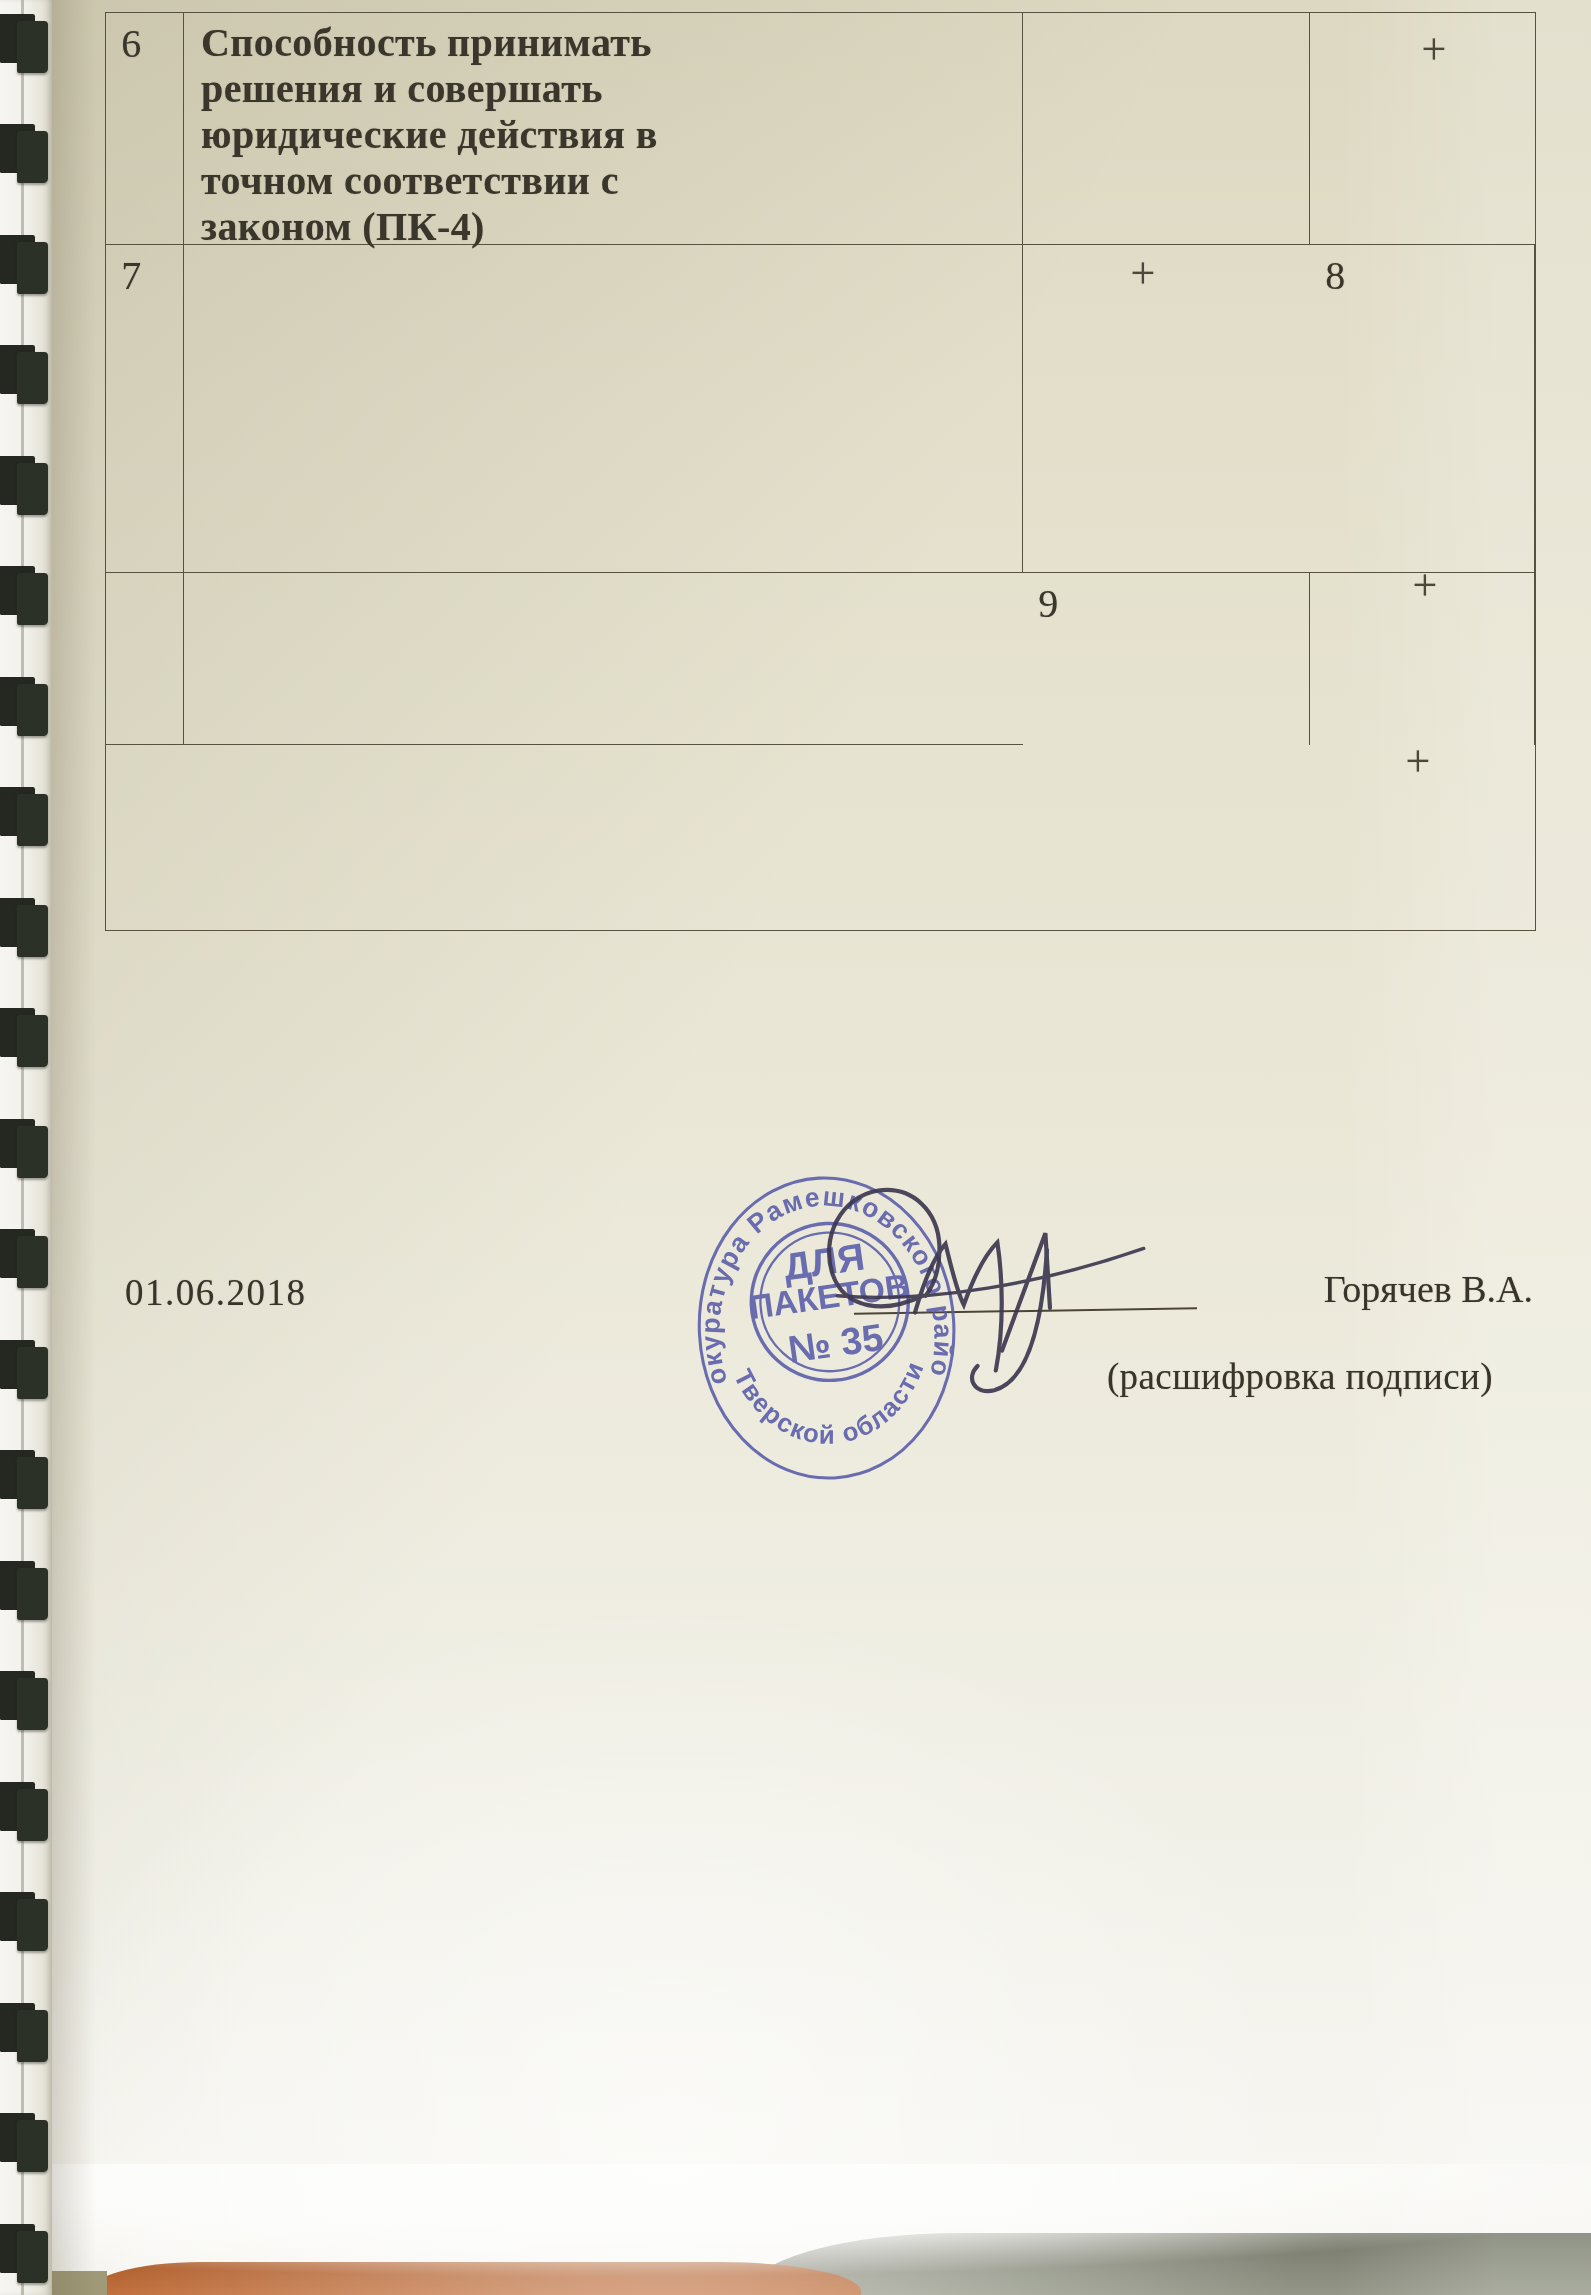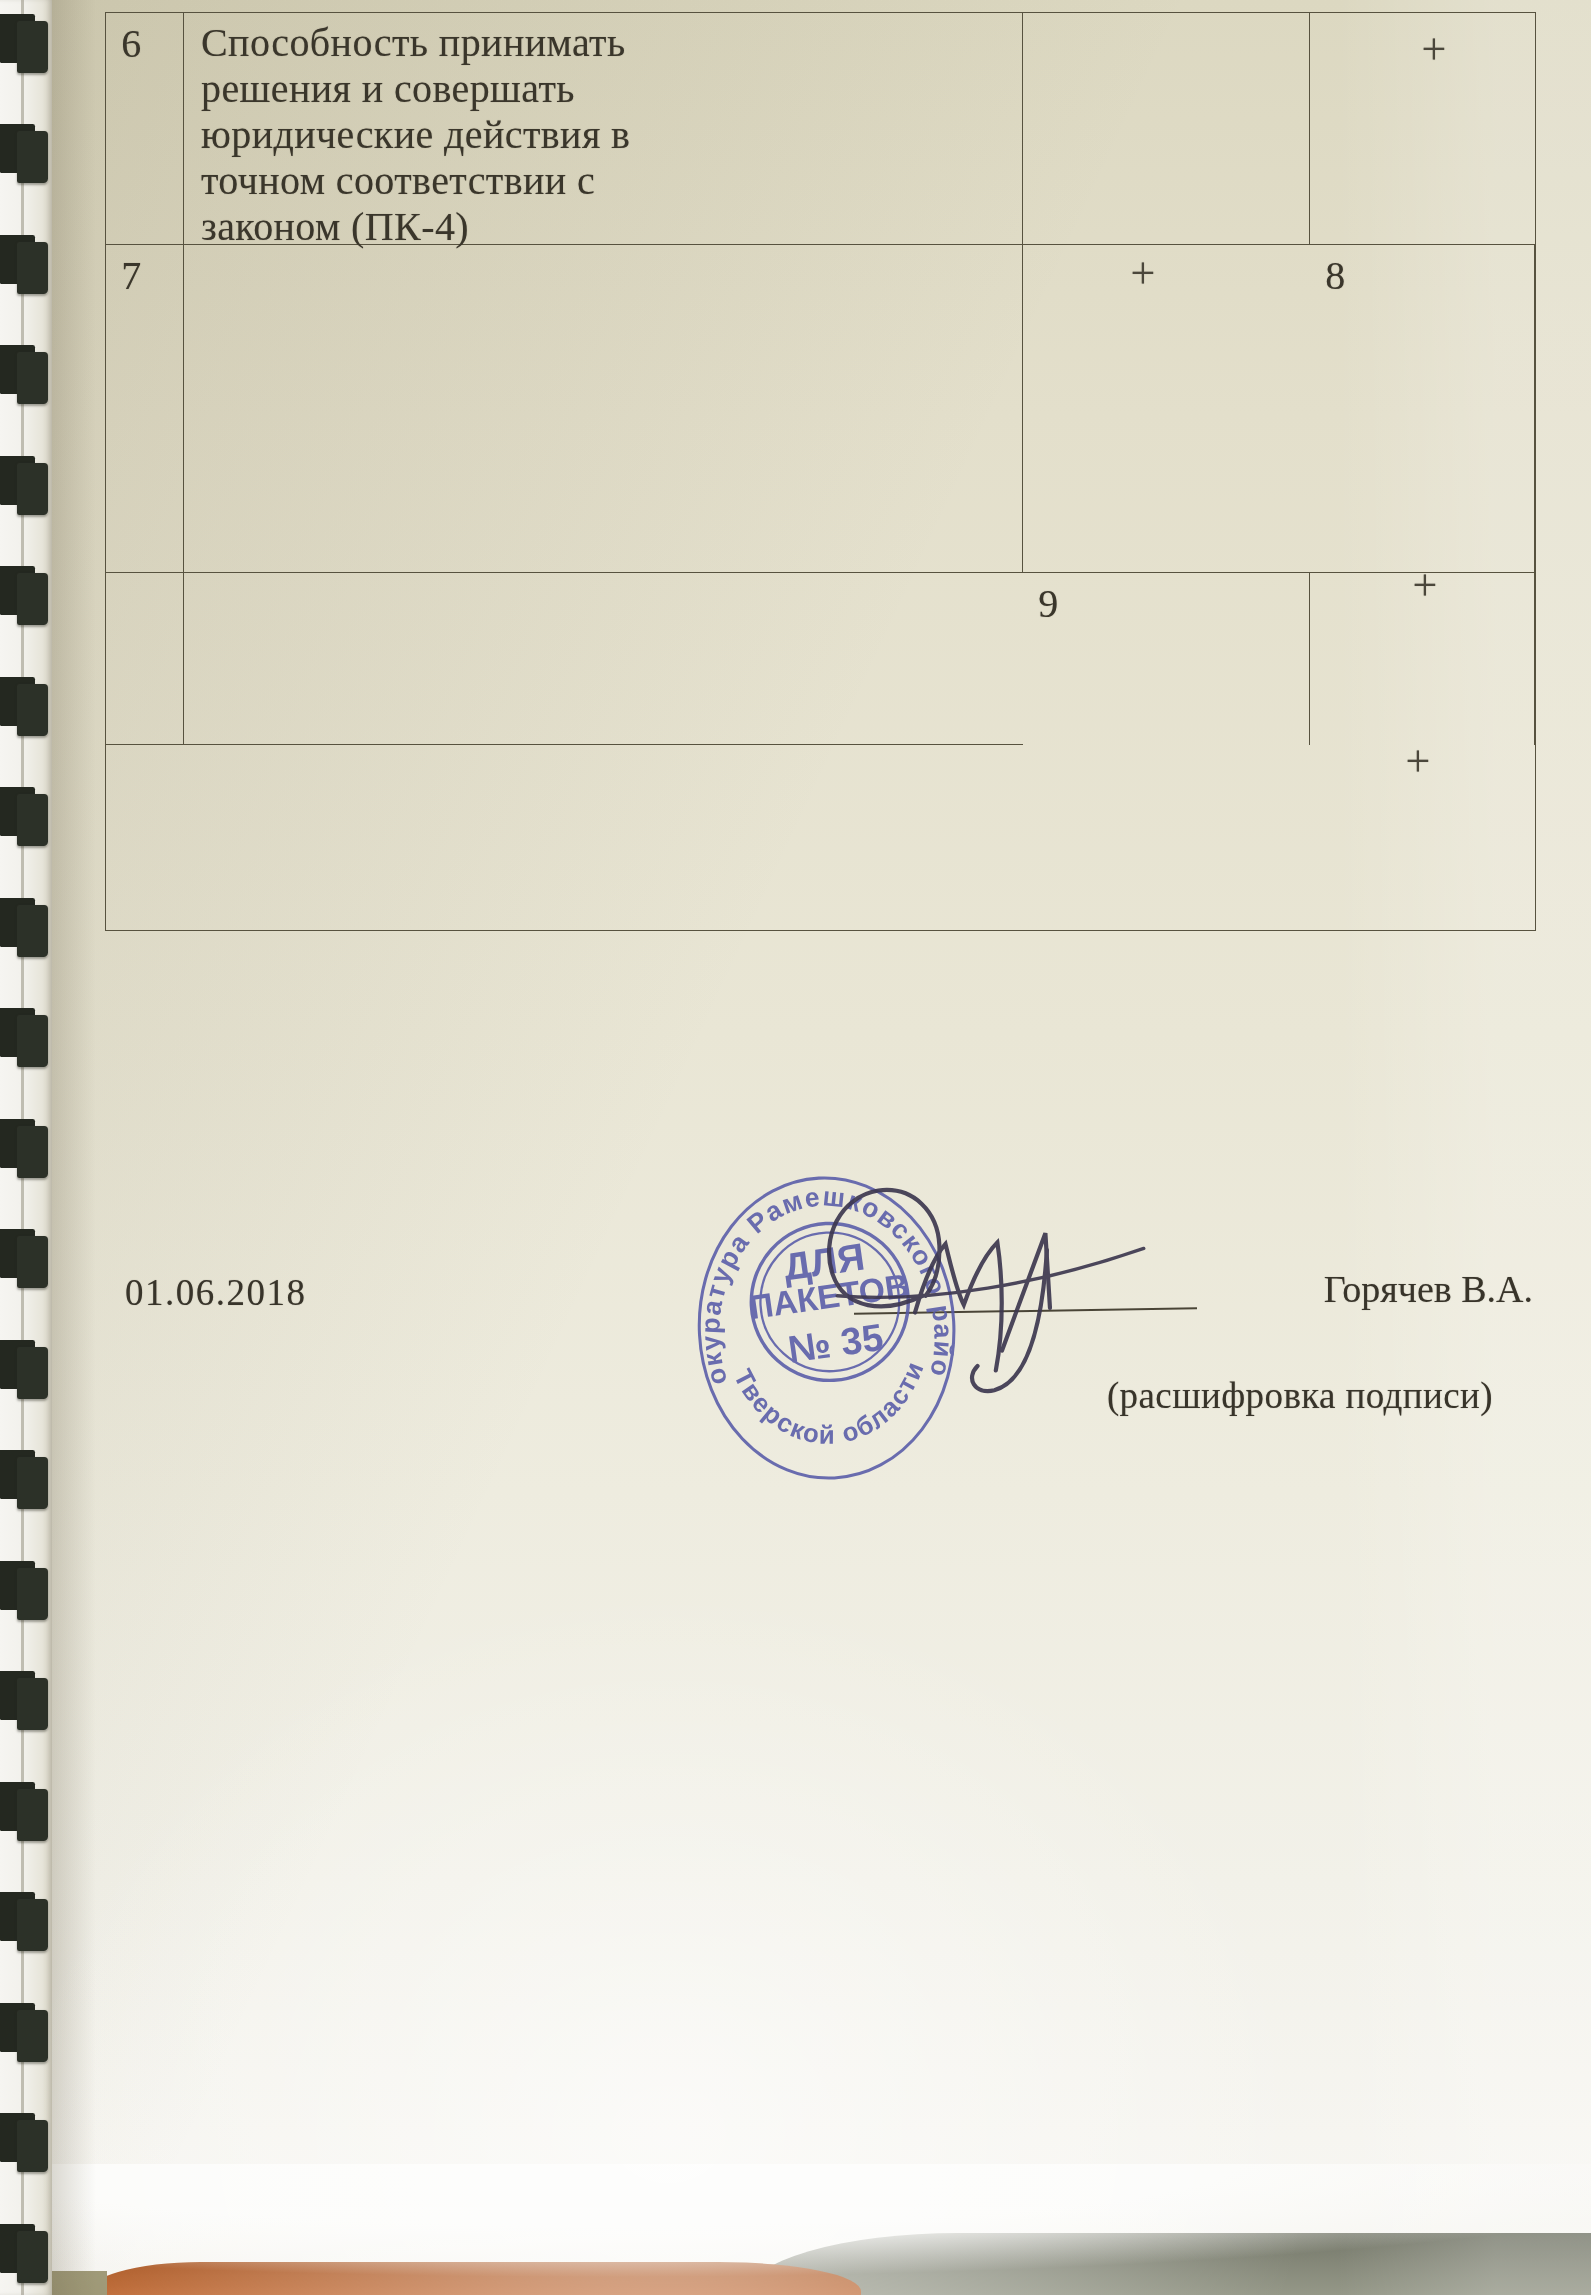--- a/index.html
+++ b/index.html
@@ -75,21 +75,21 @@
   .cell { border-right:1.5px solid #57523f; border-bottom:1.5px solid #57523f; box-sizing:border-box; }
   .cell.last-col { border-right:none; }
   .cell.last-row { border-bottom:none; }
   .cell-num {
     font-size:40px; line-height:46px; padding:7.6px 0 0 15.2px;
     color:#3a362b; text-shadow:0 0 1.1px rgba(56,52,40,.35);
   }
   .cell-text {
     font-size:40px; line-height:46px; padding:6.9px 20px 0 17px;
     letter-spacing:0.4px; white-space:pre-line;
-    color:#3a362b; text-shadow:0 0 1.1px rgba(56,52,40,.35);
+    color:#3a362b; text-shadow:0 0 1.1px rgba(56,52,40,.35);font-weight:bold;
   }
   .plus-mark {
     position:absolute; z-index:8; font-size:44px; color:#4b473b;
     transform:translate(-50%,-50%); text-shadow:0 0 0.8px rgba(70,66,55,.5);
   }
 
   
   .date-text {
     position:absolute; left:125px; top:1271px; z-index:8;
     font-size:37px; letter-spacing:1.5px; color:#38342a;
@@ -102,21 +102,20 @@
   }
   .sig-caption-1 {
     position:absolute; left:899px; top:1314px; width:594px; z-index:8;
     font-size:37px; text-align:right; color:#38342a; letter-spacing:0.4px;
     text-shadow:0 0 1.1px rgba(56,52,40,.4);
   }
   .sig-caption-2 {
     position:absolute; left:899px; top:1355px; width:594px; z-index:8;
     font-size:37px; text-align:right; color:#38342a; letter-spacing:0.4px;
     text-shadow:0 0 1.1px rgba(56,52,40,.4);
-    margin-top:19px;
   }
   .signature-line {
     position:absolute; left:854px; top:1310px; width:343px; height:2.3px; z-index:8;
     background:#4a4537; transform:rotate(-0.9deg);
   }
 
   
   .stamp-svg { position:absolute; left:648px; top:1136px; z-index:9; filter:blur(0.3px); }
   .stamp-svg text { font-family:"Liberation Sans","DejaVu Sans",sans-serif; font-weight:bold; }
   .signature-svg { position:absolute; left:793px; top:1128px; z-index:10; filter:blur(0.2px); }

